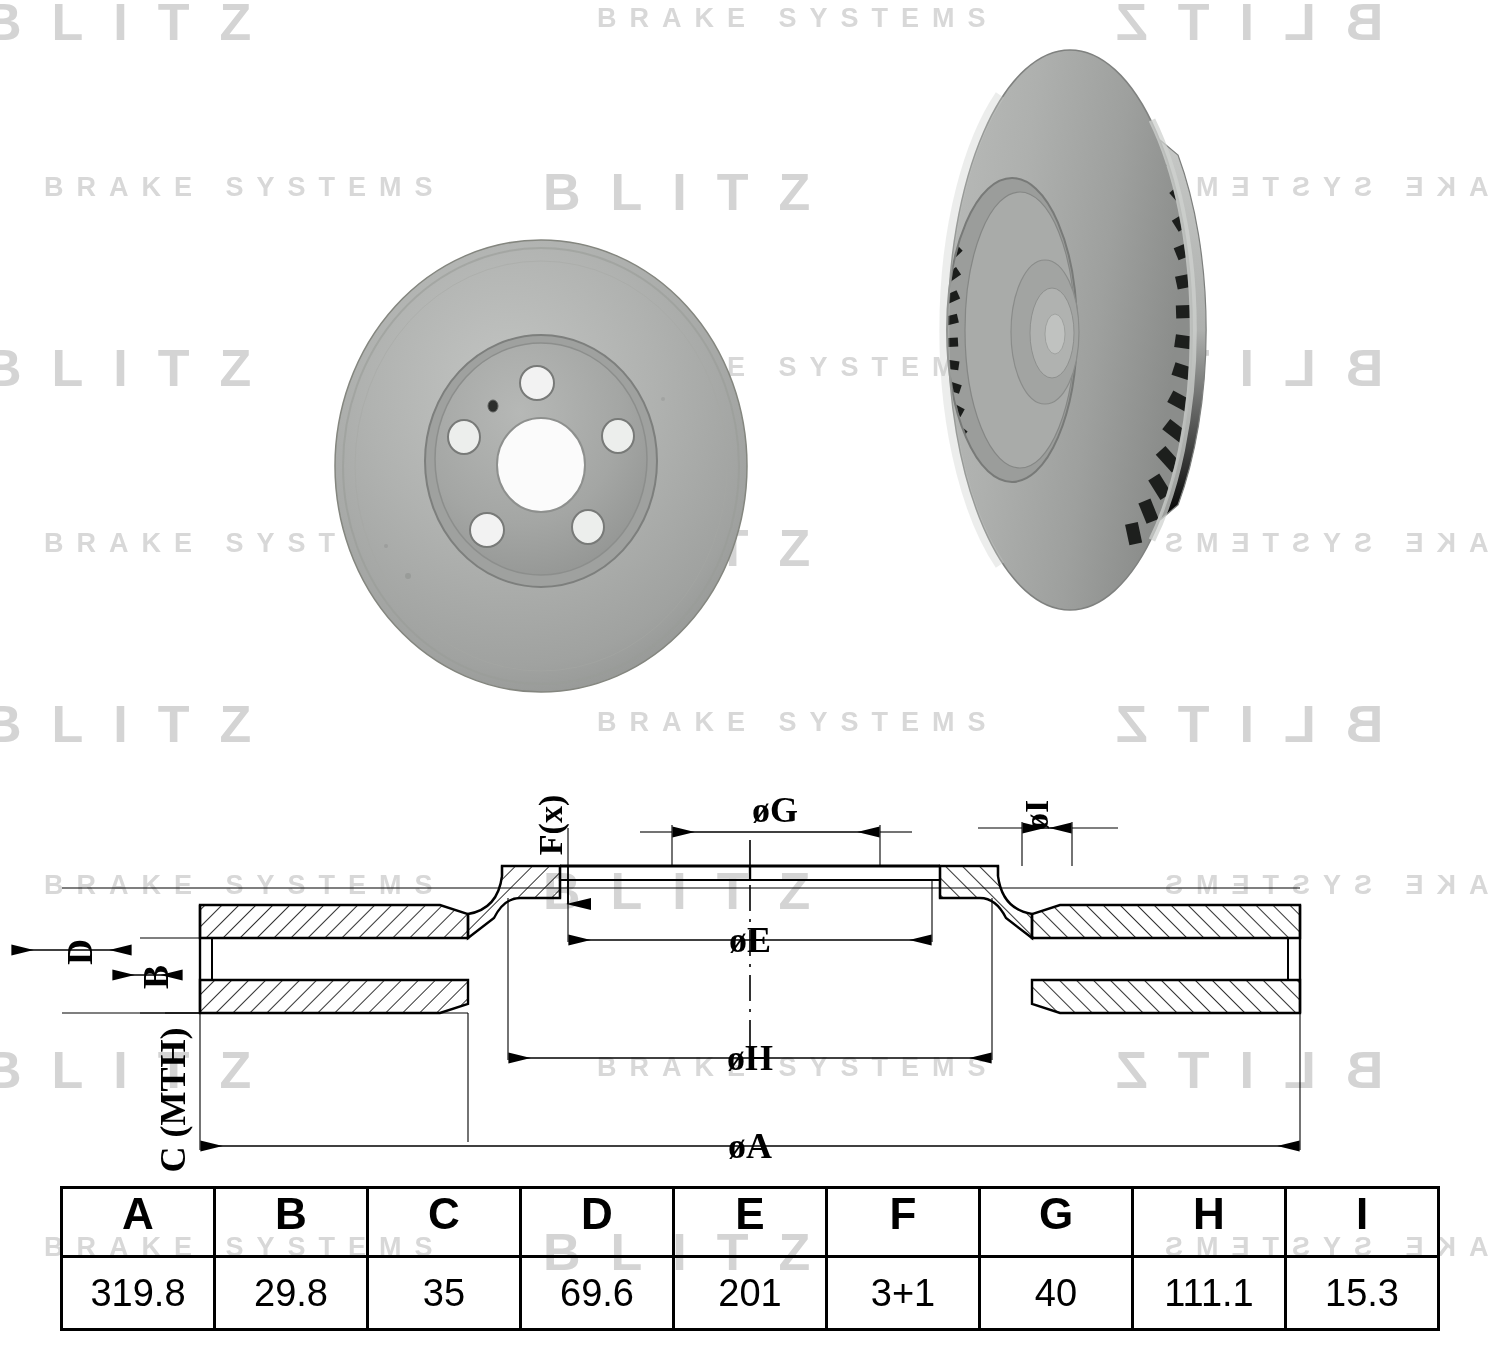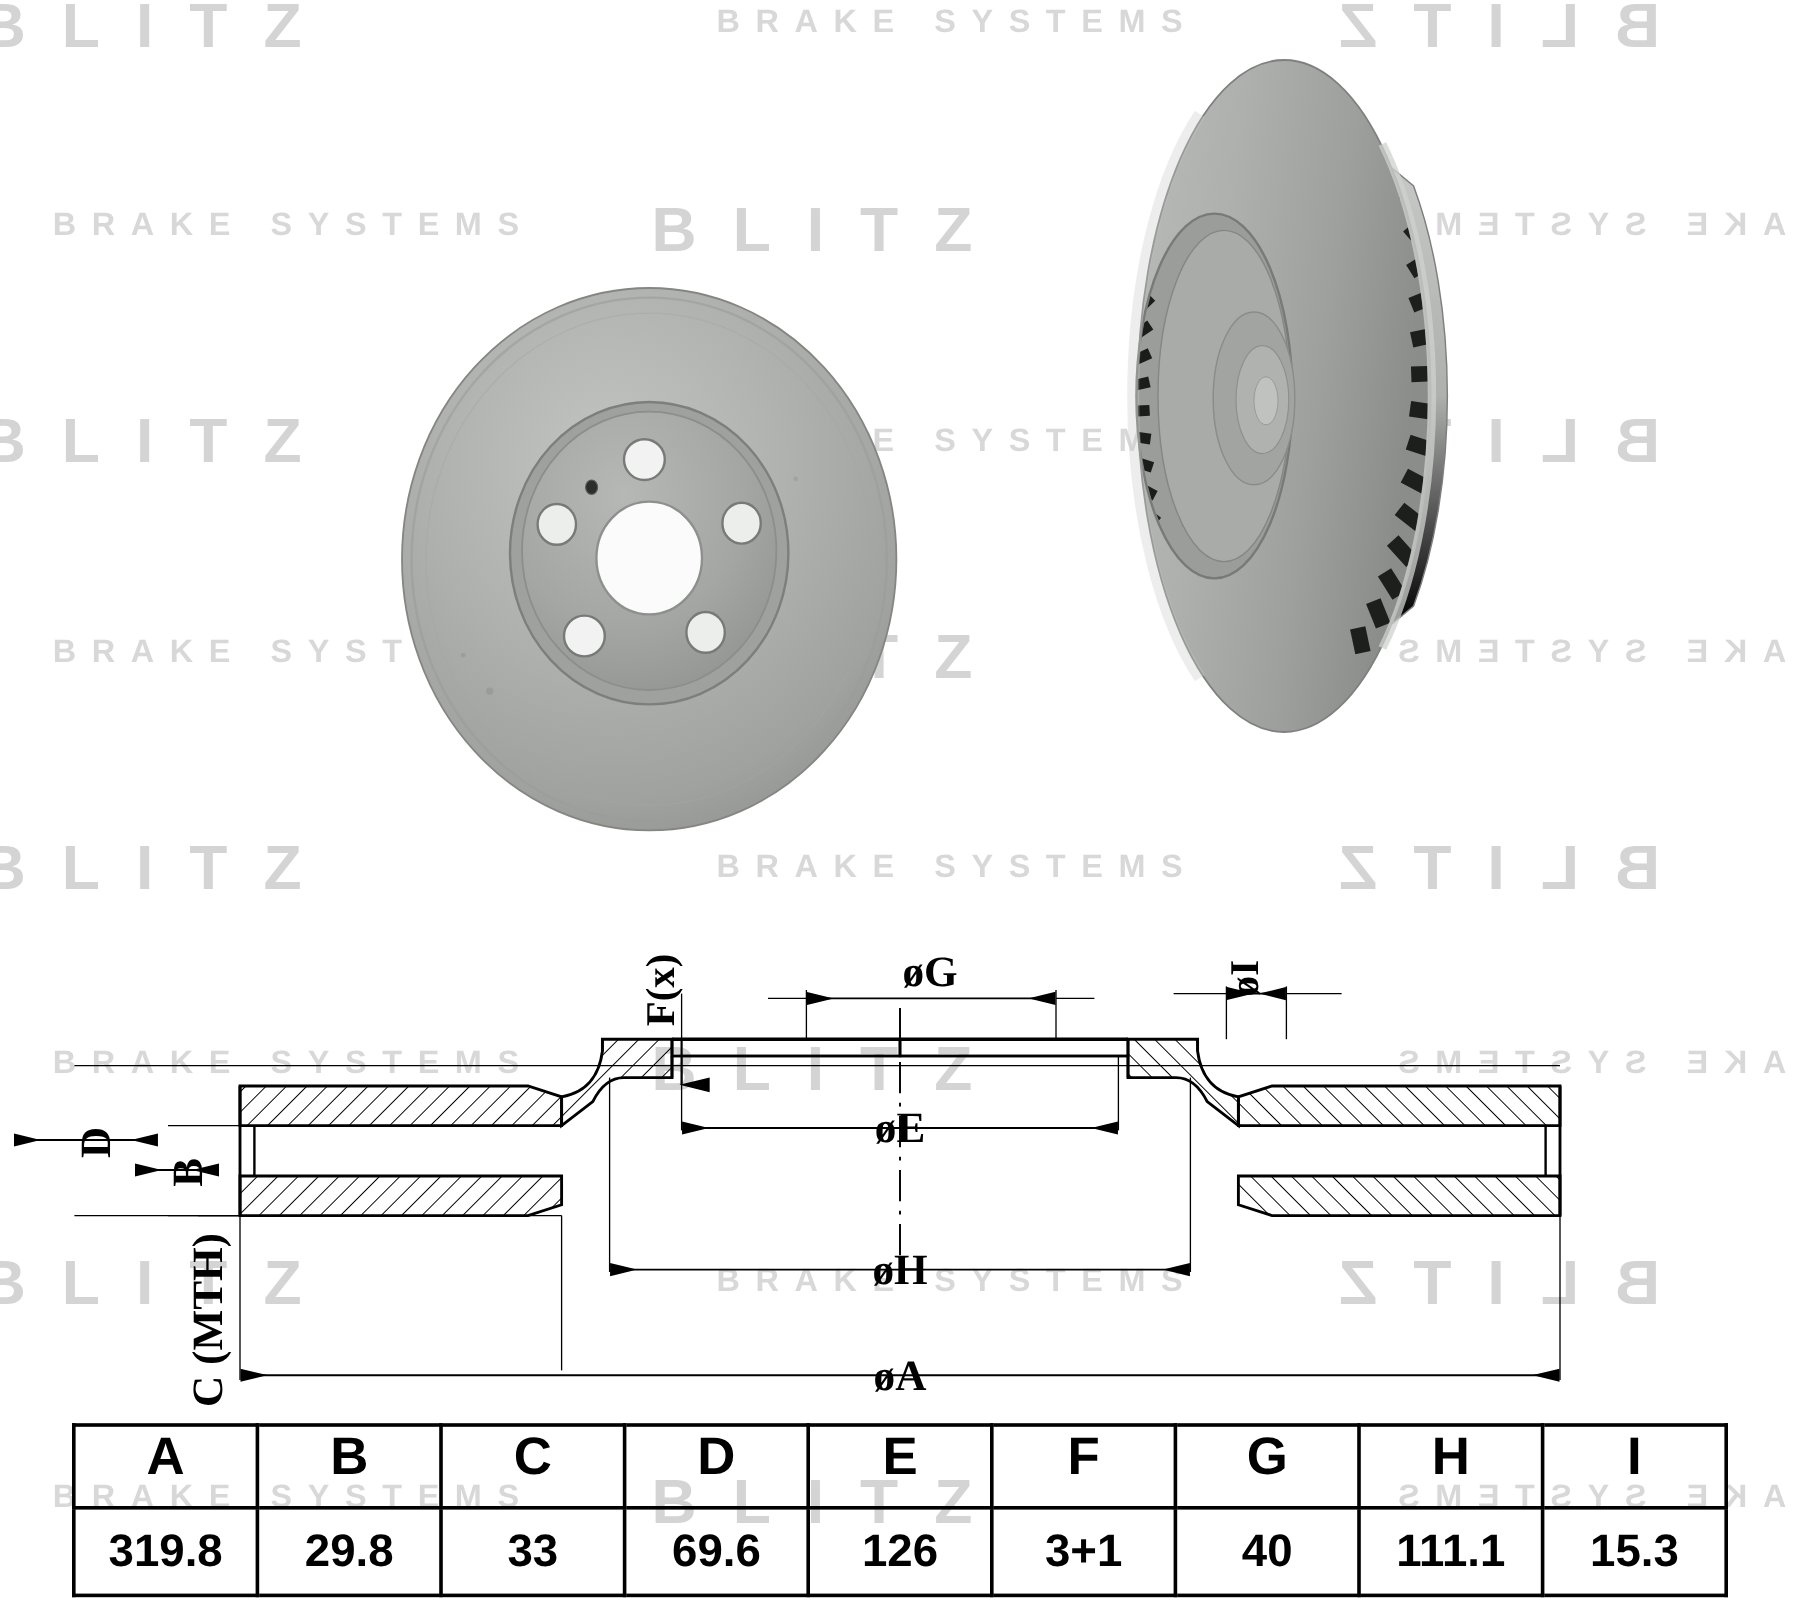--- a/index.html
+++ b/index.html
@@ -84,21 +84,21 @@
     height: 66px;
     font-size: 44px;
     font-weight: bold;
     vertical-align: top;
     line-height: 50px;
     color: #000;
   }
   #spec-table td {
     height: 70px;
     font-size: 38px;
-    font-weight: bold;
+    font-weight: normal;
     vertical-align: middle;
     color: #000;
   }
 </style>
 </head>
 <body>
 
 <div id="page">
 
   <div id="watermarks">
@@ -391,23 +391,23 @@
         <th>F</th>
         <th>G</th>
         <th>H</th>
         <th>I</th>
       </tr>
     </thead>
     <tbody>
       <tr>
         <td>319.8</td>
         <td>29.8</td>
-        <td>33</td>
+        <td>35</td>
         <td>69.6</td>
-        <td>126</td>
+        <td>201</td>
         <td>3+1</td>
         <td>40</td>
         <td>111.1</td>
         <td>15.3</td>
       </tr>
     </tbody>
   </table>
 
 </div>
 

